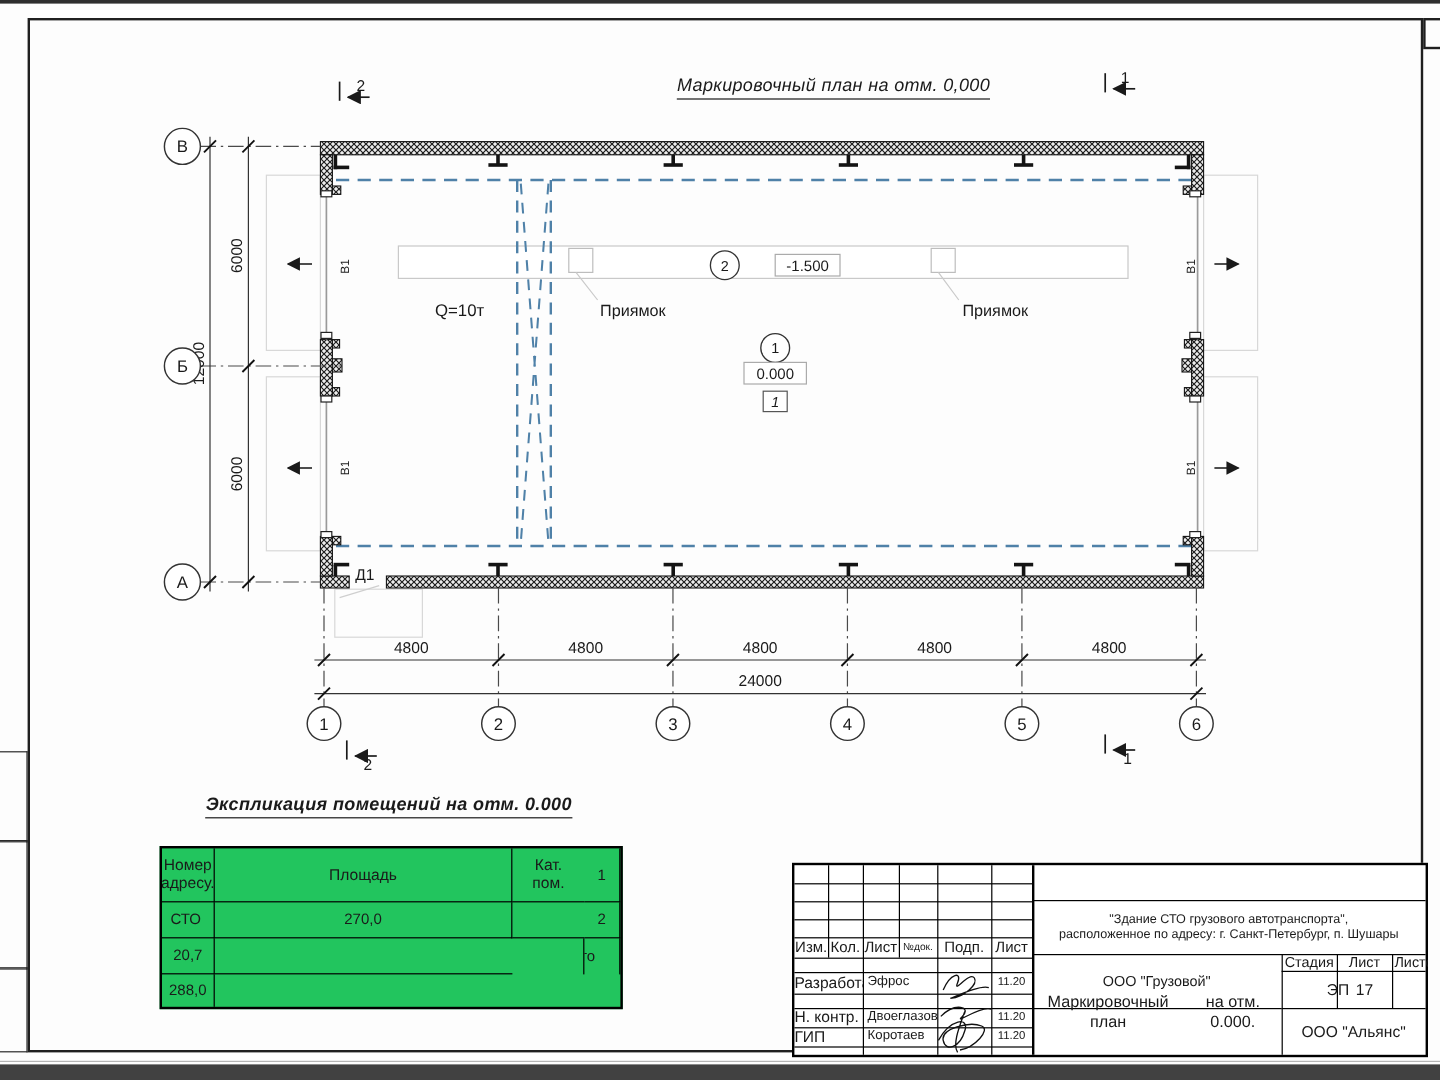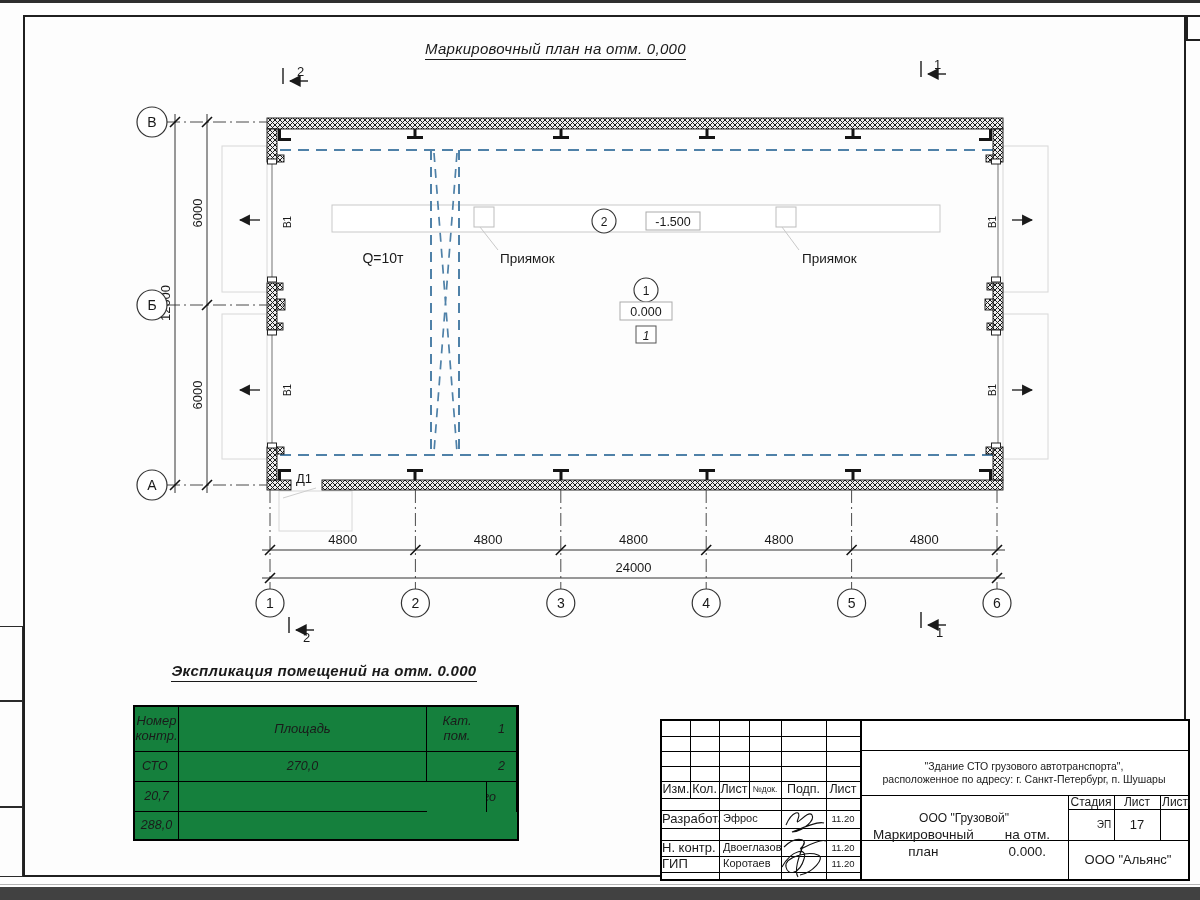--- a/index.html
+++ b/index.html
@@ -11,26 +11,26 @@
   .scan-bottom-line{left:0;top:884px;width:1200px;height:1px;background:#b5b5b5;}
   .scan-bottom{left:0;top:887px;width:1200px;height:13px;background:#414141;}
   
   .frame{left:23px;top:15px;width:1159px;height:858px;border:2px solid #1f1f1f;}
   .corner-box{left:1186px;top:15px;width:16px;height:22px;border:2px solid #1f1f1f;}
   .mbox{border:1.5px solid #2a2a2a;border-left:none;width:22px;left:0;}
   .mb1{top:626px;height:74px;}
   .mb2{top:700px;height:106px;}
   .mb3{top:806px;height:69px;}
   
-  .plan-title{left:425px;top:40px;width:400px;text-align:left;}
+  .plan-title{left:425px;top:63px;width:400px;text-align:right;}
   .expl-title{left:133px;top:662px;width:382px;text-align:center;font-weight:bold;}
   .ut{display:inline-block;font-style:italic;font-size:15px;border-bottom:1.2px solid #1a1a1a;padding-bottom:2px;letter-spacing:.3px;}
   
-  .expl{left:133px;top:705px;border:2px solid #000;background:#15803d;
-    display:grid;grid-template-columns:44px 248px 60px 30px;grid-template-rows:45px 30px 30px 27px;font-style:italic;}
+  .expl{left:133px;top:705px;border:2px solid #000;background:#22c55e;
+    display:grid;grid-template-columns:44px 248px 60px 30px;grid-template-rows:45px 30px 30px 27px;}
   .expl .c{border-right:1px solid #000;border-bottom:1px solid #000;display:flex;align-items:center;justify-content:center;
     font-size:12.5px;line-height:1.15;text-align:center;overflow:hidden;}
   .expl .c.last{border-right:none;}
   .expl .c.bot{border-bottom:none;}
   .expl .c.nm{justify-content:flex-start;padding-left:7px;}
   .expl .c.tot{justify-content:flex-end;padding-right:20px;}
   .expl .hdr{flex-direction:column;font-size:13px;}
   
   .tb{left:660px;top:719px;width:526px;height:158px;border:2px solid #000;background:#fff;font-size:12px;}
   .tb .ln{position:absolute;background:#000;}
@@ -275,21 +275,21 @@
   <div class="abs plan-title">
     <span class="ut">Маркировочный план на отм. 0,000</span>
   </div>
   <div class="abs expl-title">
     <span class="ut">Экспликация помещений на отм. 0.000</span>
   </div>
 
   <div class="abs expl">
     <div class="c hdr">
       <span>Номер</span>
-      <span>контр.</span>
+      <span>адресу.</span>
     </div>
     <div class="c hdr">
         <span>Площадь</span>
       </div>
     <div class="c hdr last">
       <span>Кат.</span>
       <span>пом.</span>
     </div>
 
     <div class="c">1</div>
@@ -366,18 +366,18 @@
       <span>расположенное по адресу: г. Санкт-Петербург, п. Шушары</span>
     </div>
     <div class="cell" style="left:198px;top:75px;width:208px;height:44px;font-size:12px">ООО "Грузовой"</div>
     <div class="cell" style="left:198px;top:104px;width:208px;height:38px;font-size:13.5px;flex-direction:row">
       <span>Маркировочный план</span>
       <span>на отм. 0.000.</span>
     </div>
     <div class="cell" style="left:406px;top:74px;width:46px;height:14px;font-size:12px">Стадия</div>
     <div class="cell" style="left:452px;top:74px;width:46px;height:14px;font-size:12px">Лист</div>
     <div class="cell" style="left:498px;top:74px;width:28px;height:14px;font-size:12px;justify-content:flex-start;padding-left:2px">Листов</div>
-    <div class="cell" style="left:419px;top:89px;width:46px;height:30px;font-size:10px">ЭП</div>
+    <div class="cell" style="left:430px;top:89px;width:46px;height:30px;font-size:13px">ЭП</div>
     <div class="cell" style="left:452px;top:89px;width:46px;height:30px;font-size:13px">17</div>
     <div class="cell" style="left:406px;top:120px;width:120px;height:38px;font-size:13px">ООО "Альянс"</div>
   </div>
 
 </div>
 
 </body></html>

